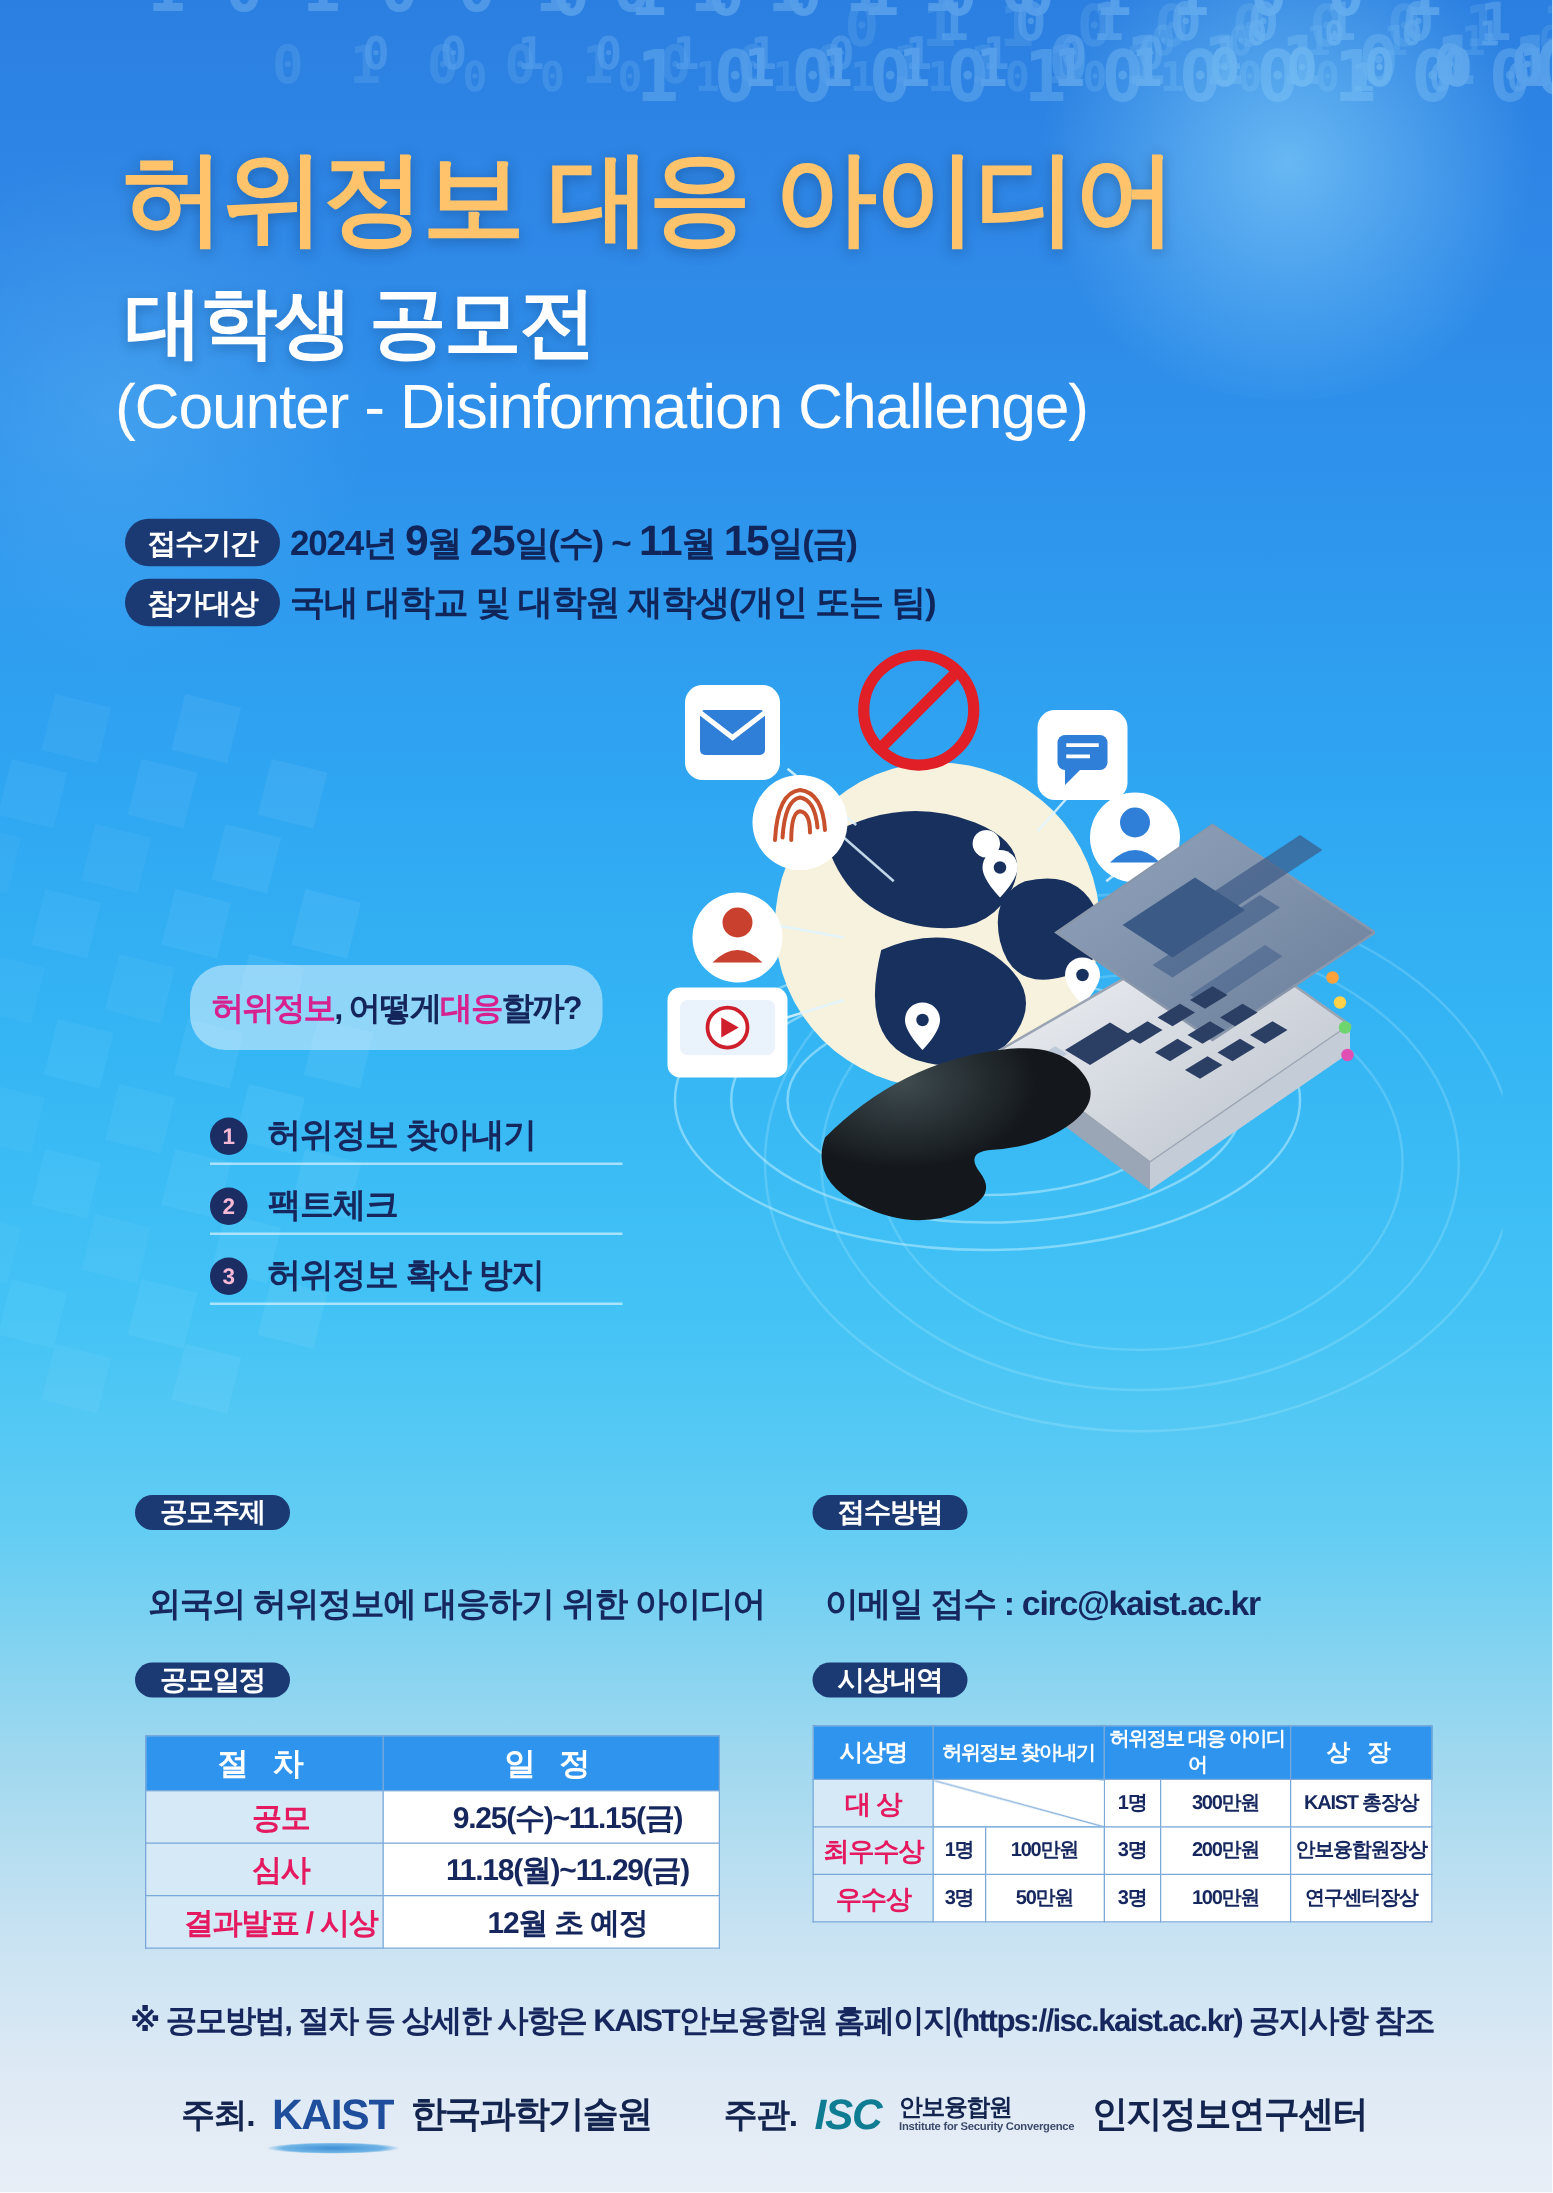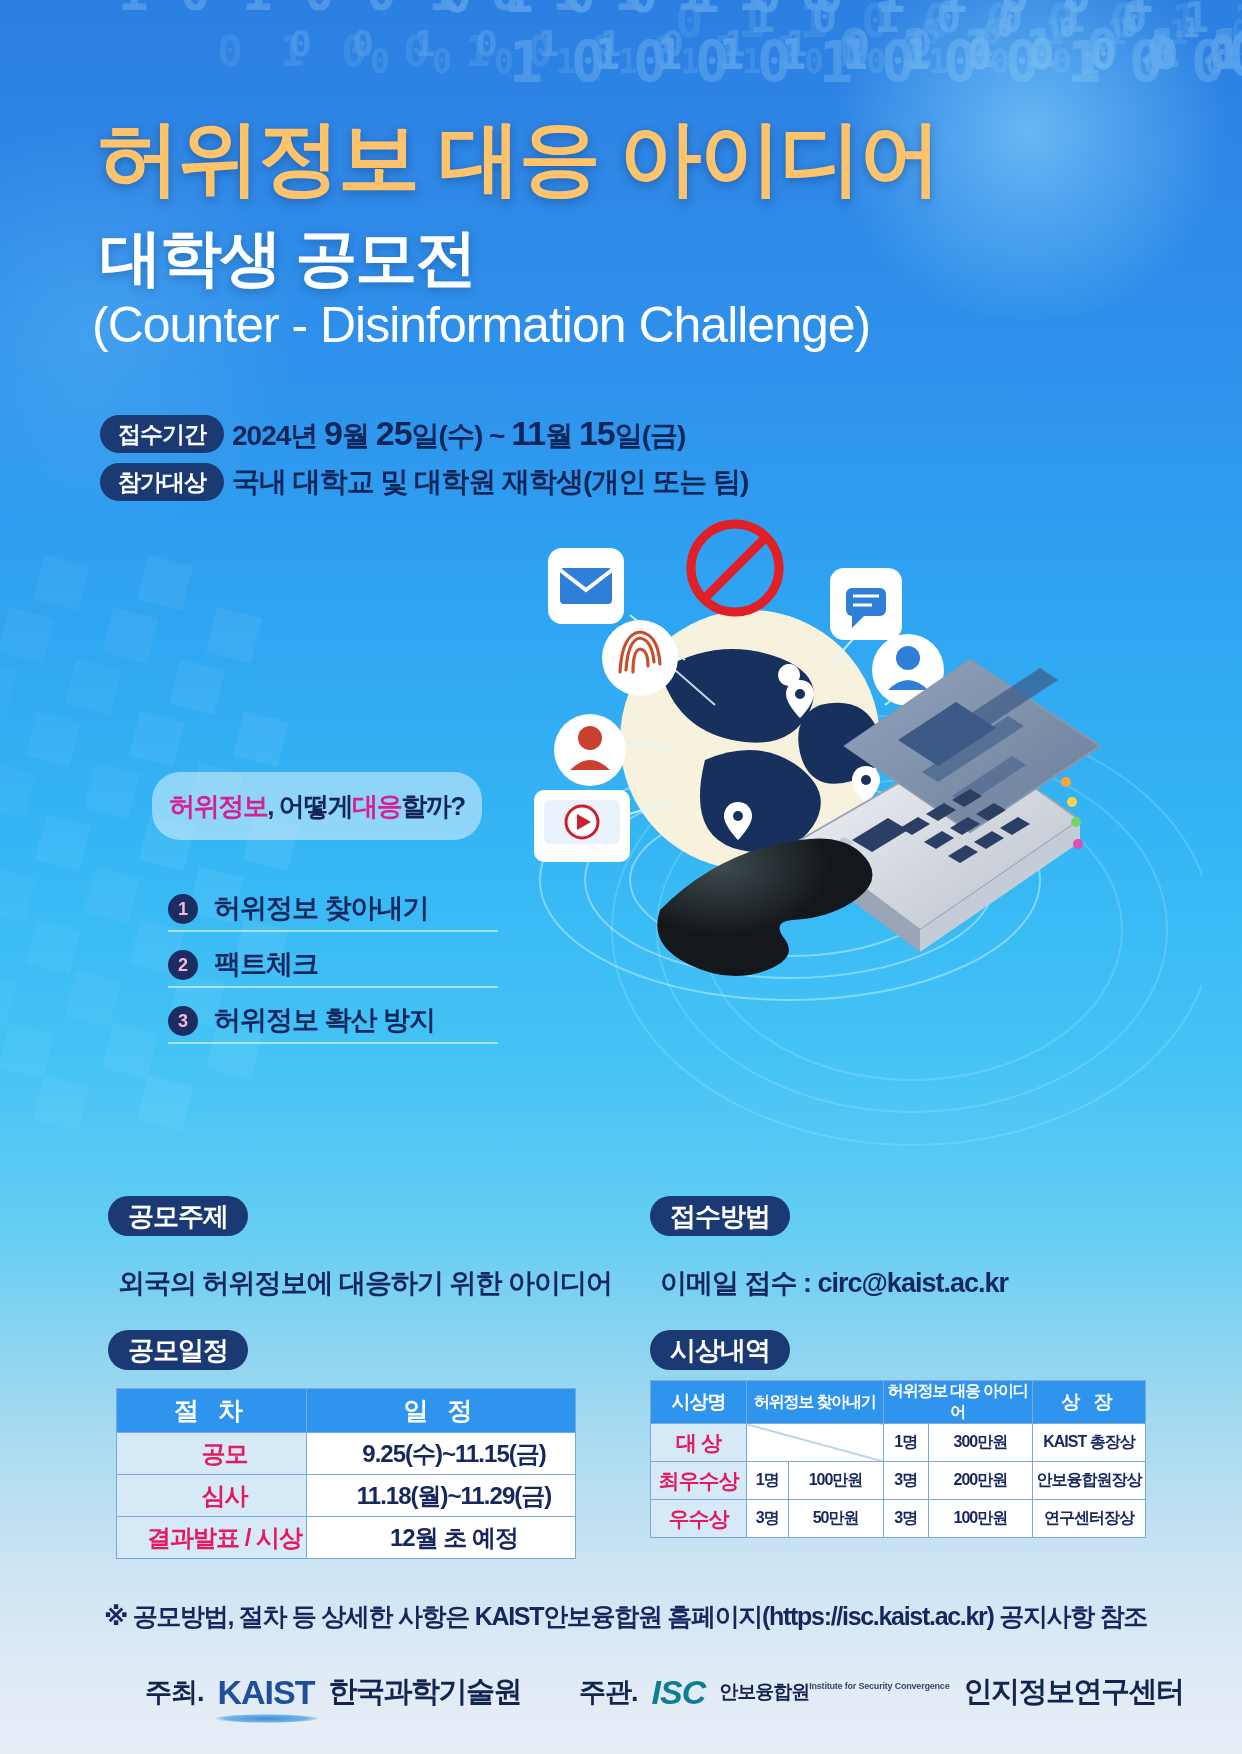--- a/index.html
+++ b/index.html
@@ -134,22 +134,22 @@
   }
 
   
   .illus { position: absolute; left: 500px; top: 510px; width: 600px; height: 560px; }
 
   
   .sec-label {
     position: absolute;
     display: inline-flex; align-items: center; justify-content: center;
     background: #1b3a74; color: #fff;
-    border-radius: 20px; height: 40px; padding: 0 20px;
-    font-size: 26px; font-weight: 700; letter-spacing: -1px;
+    border-radius: 20px; height: 28px; padding: 0 20px;
+    font-size: 22px; font-weight: 700; letter-spacing: -1px;
     white-space: nowrap;
   }
   .sec-text {
     position: absolute;
     font-size: 27px; font-weight: 700; letter-spacing: -1px;
     color: #16275e; white-space: nowrap;
   }
 
   
   table { border-collapse: collapse; }
@@ -193,21 +193,21 @@
   .org { display: flex; align-items: center; gap: 14px; }
   .org-role { font-size: 27px; font-weight: 700; color: #13244f; letter-spacing: -1px; }
   .kaist-logo { font-size: 34px; font-weight: 800; color: #1f4e9c; letter-spacing: -1px; position: relative; }
   .kaist-logo::after {
     content:""; position:absolute; left:-4px; right:-4px; bottom:-11px; height:9px;
     background: radial-gradient(ellipse at center, #3e8fd6 0%, #6fb4e6 55%, rgba(255,255,255,0) 72%);
     border-radius: 50%;
   }
   .org-name { font-size: 29px; font-weight: 800; color: #13244f; letter-spacing: -1.5px; }
   .isc-logo { font-size: 34px; font-weight: 800; color: #0e7c92; font-style: italic; letter-spacing: -1px; }
-  .isc-sub { display: flex; flex-direction: row; line-height: 1.05; }
+  .isc-sub { display: flex; flex-direction: column; line-height: 1.05; }
   .isc-kr { font-size: 19px; font-weight: 800; color: #13244f; letter-spacing: -1px; }
   .isc-en { font-size: 9px; font-weight: 700; color: #3a4a6b; letter-spacing: -.2px; }
 </style>
 </head>
 <body>
 
 <div id="poster">
 
   <div class="binary-layer" id="binlayer">
       <div class="bincol" style="left: 45.8118px; top: -32.9159px; opacity: 0.54; font-size: 27px;">1

